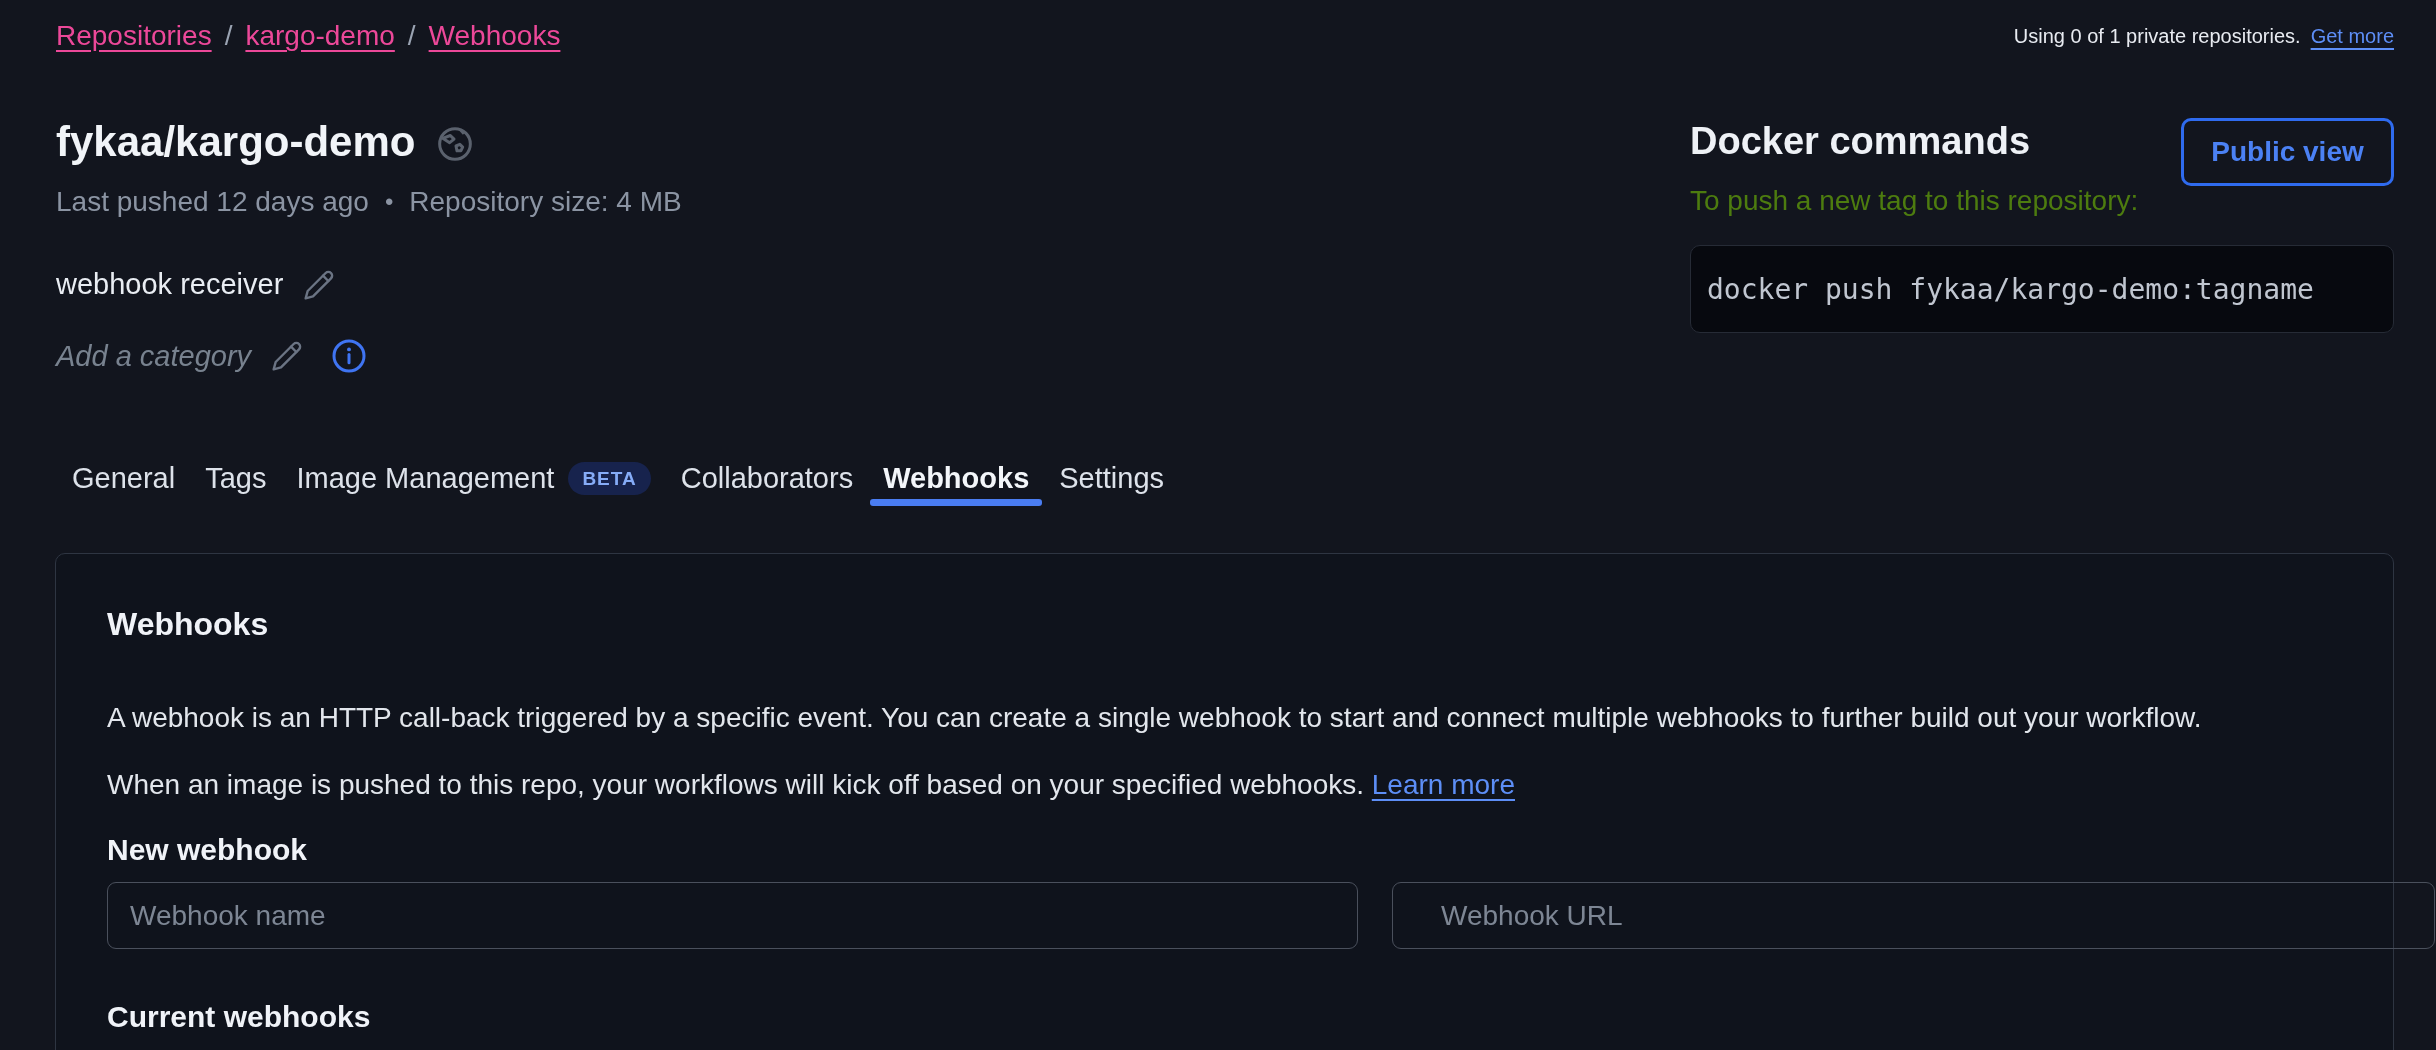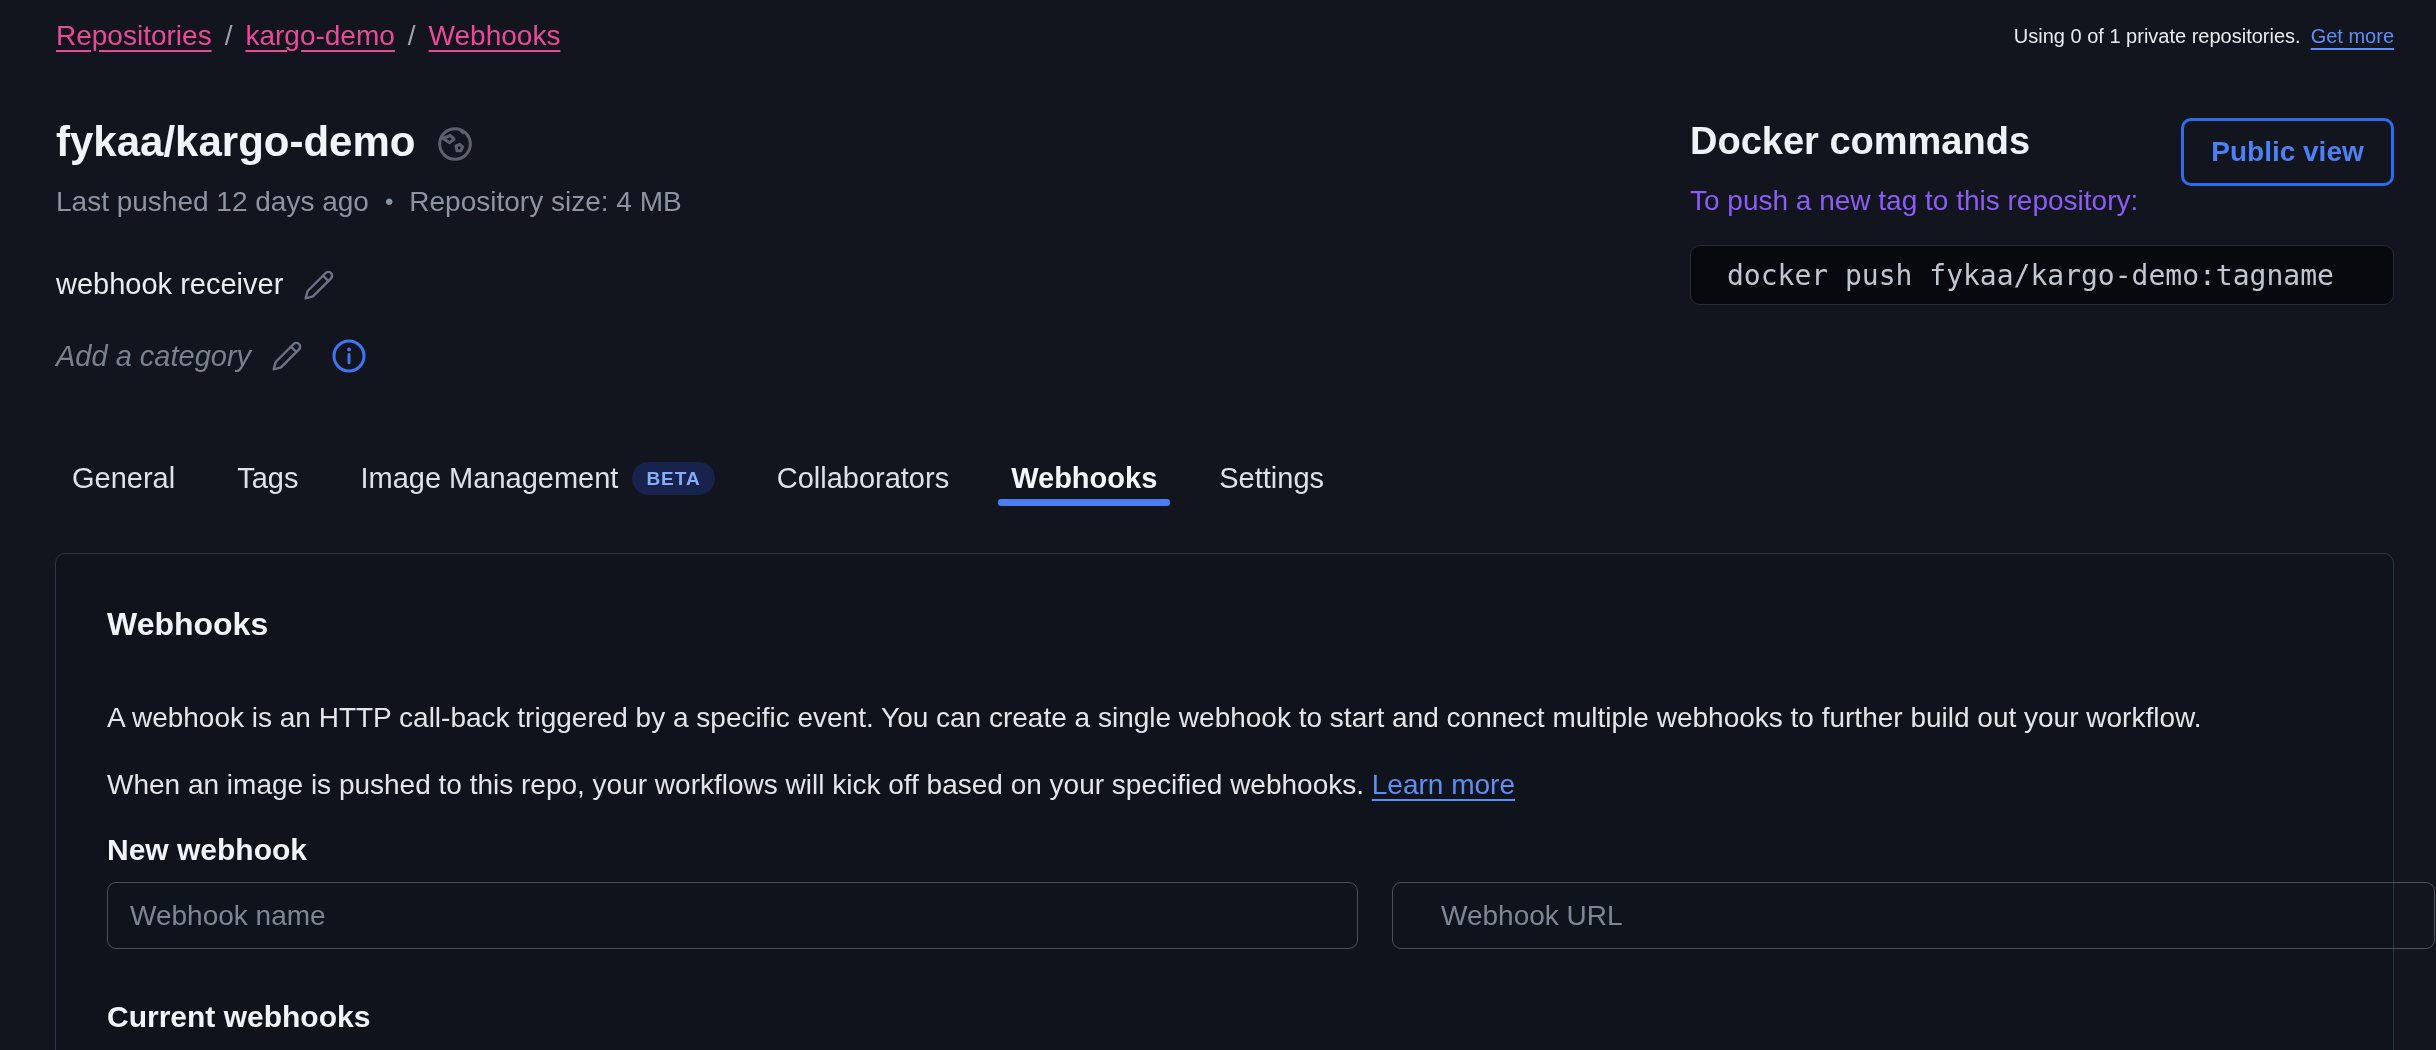--- a/index.html
+++ b/index.html
@@ -28,29 +28,29 @@
   .info{width:36px;height:36px;margin-left:8px;}
   
   .docker-block{position:absolute;left:1690px;top:120px;width:704px;}
   .docker-title{font-size:38px;font-weight:700;color:#eef1f6;white-space:nowrap;}
   .public-view-btn{
     position:absolute;right:0;top:-2px;width:213px;height:68px;
     background:transparent;border:3px solid #2f6bef;border-radius:10px;
     color:#4b81f4;font-size:28px;font-weight:600;font-family:inherit;
     display:flex;align-items:center;justify-content:center;cursor:pointer;
   }
-  .docker-sub{margin-top:22px;font-size:28px;color:#8b5cf6;white-space:nowrap;}
+  .docker-sub{margin-top:22px;font-size:28px;color:#4d7c0f;white-space:nowrap;}
   .code-block{
-    margin-top:28px;height:60px;width:704px;box-sizing:border-box;
+    margin-top:28px;height:88px;width:704px;box-sizing:border-box;
     background:#07090f;border:1px solid #262b36;border-radius:10px;
-    display:flex;align-items:center;padding-left:36px;
+    display:flex;align-items:center;padding-left:16px;
   }
   .code-block code{font-family:"DejaVu Sans Mono","Liberation Mono",monospace;font-size:28px;color:#c0c6d0;white-space:nowrap;}
   
-  .tabs{position:absolute;left:57px;top:452px;display:flex;gap:32px;}
+  .tabs{position:absolute;left:57px;top:452px;display:flex;}
   .tab{position:relative;height:52px;padding:0 15px;display:flex;align-items:center;gap:14px;
        font-size:29px;color:#dde2ea;cursor:pointer;white-space:nowrap;}
   .tab.active{font-weight:700;color:#f3f6fa;}
   .tab.active::after{content:"";position:absolute;left:2px;right:2px;bottom:-2px;height:7px;border-radius:3px;background:#4a7df2;}
   .beta-badge{
     background:#17234d;color:#86acf7;font-size:19px;font-weight:700;letter-spacing:1px;
     padding:7px 14px;border-radius:17px;line-height:1;
   }
   
   .card{

